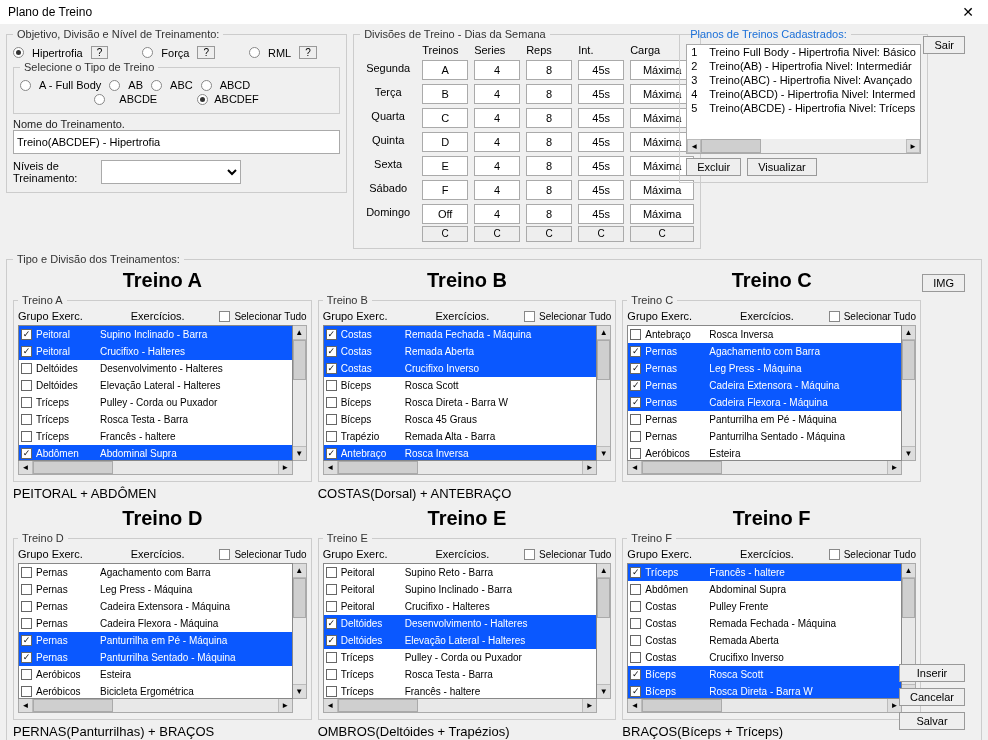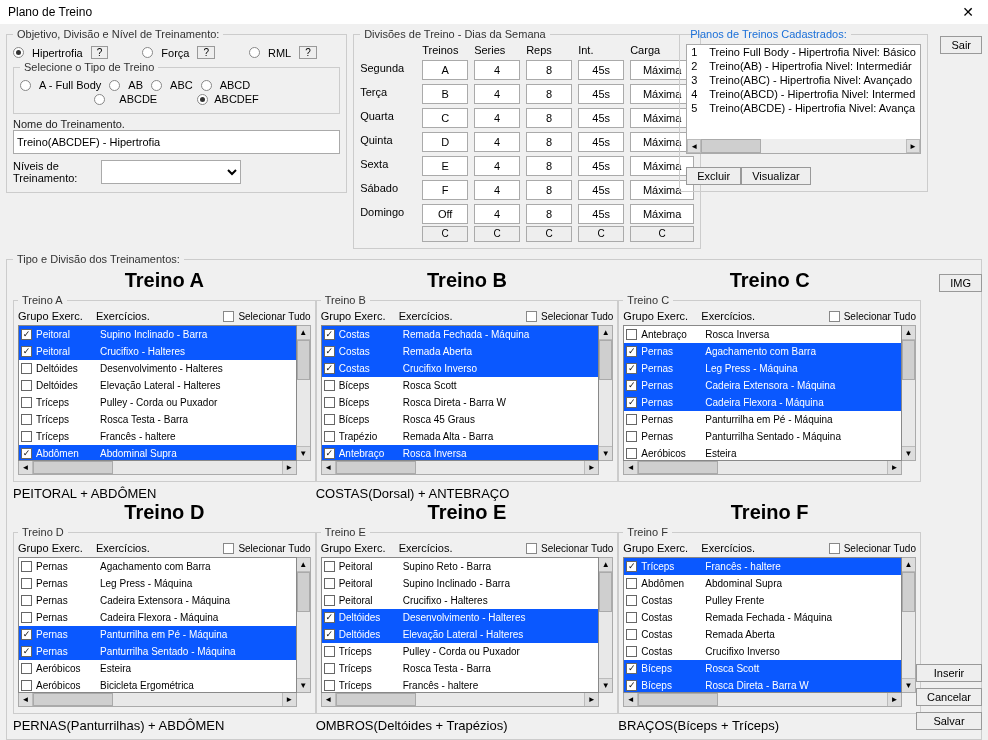--- a/index.html
+++ b/index.html
@@ -17,43 +17,43 @@
 .qbtn { border: 1px solid #999; background: #eee; padding: 0 5px; font-size: 10px; cursor: pointer; }
 .top-area { display: flex; gap: 6px; }
 .top-left { width: 350px; }
 .top-mid { width: 320px; }
 .top-right { flex: 1; }
 input[type=text], select { border: 1px solid #aaa; background: #fff; font-size: 11px; padding: 11px 3px; height: 20px; }
 select { height: 20px; }
 .label { color: #222; }
 .weekgrid { display: grid; grid-template-columns: 56px 46px 46px 46px 46px 64px; gap: 4px 6px; font-size: 11px; }
 .weekgrid .hd { text-align: left; }
-.weekgrid .day { text-align: left; padding-top: 2px; }
+.weekgrid .day { text-align: center; padding-top: 2px; }
 .cell { border: 1px solid #aaa; background: #fff; text-align: center; height: 20px; line-height: 18px; font-size: 11px; }
 .combo-row { display: grid; grid-template-columns: 56px 46px 46px 46px 46px 64px; gap: 4px 6px; margin-top: 2px; }
 .cbox { border: 1px solid #aaa; background: #eee; font-size: 10px; text-align: center; height: 16px; line-height: 14px; }
 .plans-list { border: 1px solid #aaa; background: #fff; height: 110px; overflow: hidden; font-size: 11px; position: relative; }
 .plans-list .prow { display: flex; padding: 1px 4px; white-space: nowrap; overflow: hidden; }
 .plans-list .num { width: 18px; }
 .scroll-h { position: absolute; bottom: 0; left: 0; right: 0; height: 14px; background: #e8e8e8; display: flex; }
 .scroll-h .arrow { width: 14px; background: #ddd; border: 1px solid #bbb; display: flex; align-items: center; justify-content: center; font-size: 8px; }
 .scroll-h .track { flex: 1; background: #eee; position: relative; }
 .scroll-h .thumb { position: absolute; left: 0; top: 0; height: 100%; width: 60px; background: #cfcfcf; border: 1px solid #aaa; }
 .btn { border: 1px solid #999; background: #eee; padding: 2px 10px; font-size: 11px; cursor: pointer; }
-.btn-row { display: flex; margin-top: 13px; }
-.side-btns { position: absolute; right: 6px; display: flex; flex-direction: column; gap: 6px; }
+.btn-row { display: flex; gap: 6px; margin-top: 4px; }
+.side-btns { position: absolute; right: 23px; display: flex; flex-direction: column; gap: 6px; }
 .side-btns.top { top: 36px; }
 .side-btns.mid { top: 274px; }
 .side-btns.bot { bottom: 10px; }
 .big-title { font-size: 20px; font-weight: bold; text-align: center; }
-.trainings { display: grid; grid-template-columns: 1fr 1fr 1fr; margin-right: 54px; }
+.trainings { display: grid; grid-template-columns: 1fr 1fr 1fr; gap: 6px; margin-right: 54px; }
 .train-box fieldset { padding: 4px 4px 6px; }
 .train-header { display: flex; font-size: 11px; border-bottom: 1px solid transparent; }
 .th-grp { width: 78px; }
-.th-ex { flex: 1; }
+.th-ex { flex: 1; text-align: center; }
 .sel-all { display: flex; align-items: center; gap: 4px; margin-left: auto; font-size: 10px; }
 .gridwrap { display: flex; margin-top: 2px; }
 .grid { border: 1px solid #888; background: #fff; flex: 1; height: 136px; overflow: hidden; }
 .grid-row { display: flex; align-items: center; height: 17px; font-size: 10px; padding-left: 2px; }
 .grid-row.sel { background: #0a58ff; color: #fff; }
 .grid-row .ck { border: 1px solid #666; width: 11px; height: 11px; background: #fff; display: inline-flex; align-items: center; justify-content: center; margin-right: 4px; flex-shrink: 0; }
 .grid-row .ck.on::after { content: "✓"; font-size: 9px; color: #111; line-height: 1; }
 .grid-row.sel .ck { background: #fff; }
 .grid-row .grp { width: 64px; overflow: hidden; }
 .grid-row .ex { flex: 1; overflow: hidden; white-space: nowrap; }
@@ -206,21 +206,21 @@
             <div class="prow">
               <span class="num">3</span>
               <span>Treino(ABC) - Hipertrofia Nivel: Avançado</span>
             </div>
             <div class="prow">
               <span class="num">4</span>
               <span>Treino(ABCD) - Hipertrofia Nivel: Intermed</span>
             </div>
             <div class="prow">
               <span class="num">5</span>
-              <span>Treino(ABCDE) - Hipertrofia Nivel: Avança</span>
+              <span>Treino(ABCDE) - Hipertrofia Nivel: Tríceps</span>
             </div>
             <div class="scroll-h">
             <div class="arrow">◄</div>
             <div class="track">
                 <div class="thumb"></div>
               </div>
             <div class="arrow">►</div>
           </div>
         </div>
         <div class="btn-row">
@@ -516,21 +516,21 @@
               </div>
             </div>
             <div class="hscroll">
               <div class="arr">◄</div>
               <div class="trk">
                 <div class="thm"></div>
               </div>
               <div class="arr r">►</div>
             </div>
           </fieldset>
-          <div class="summary">PERNAS(Panturrilhas) + ABDÔMEN</div>
+          <div class="summary">PERNAS(Panturrilhas) + BRAÇOS</div>
         </div>
         <div class="train-box">
           <div class="big-title">Treino E</div>
           <fieldset>
             <legend>Treino E</legend>
             <div class="train-header">
               <span class="th-grp">Grupo Exerc.</span>
               <span class="th-ex">Exercícios.</span>
               <span class="sel-all">
                 <span class="checkbox"></span>

